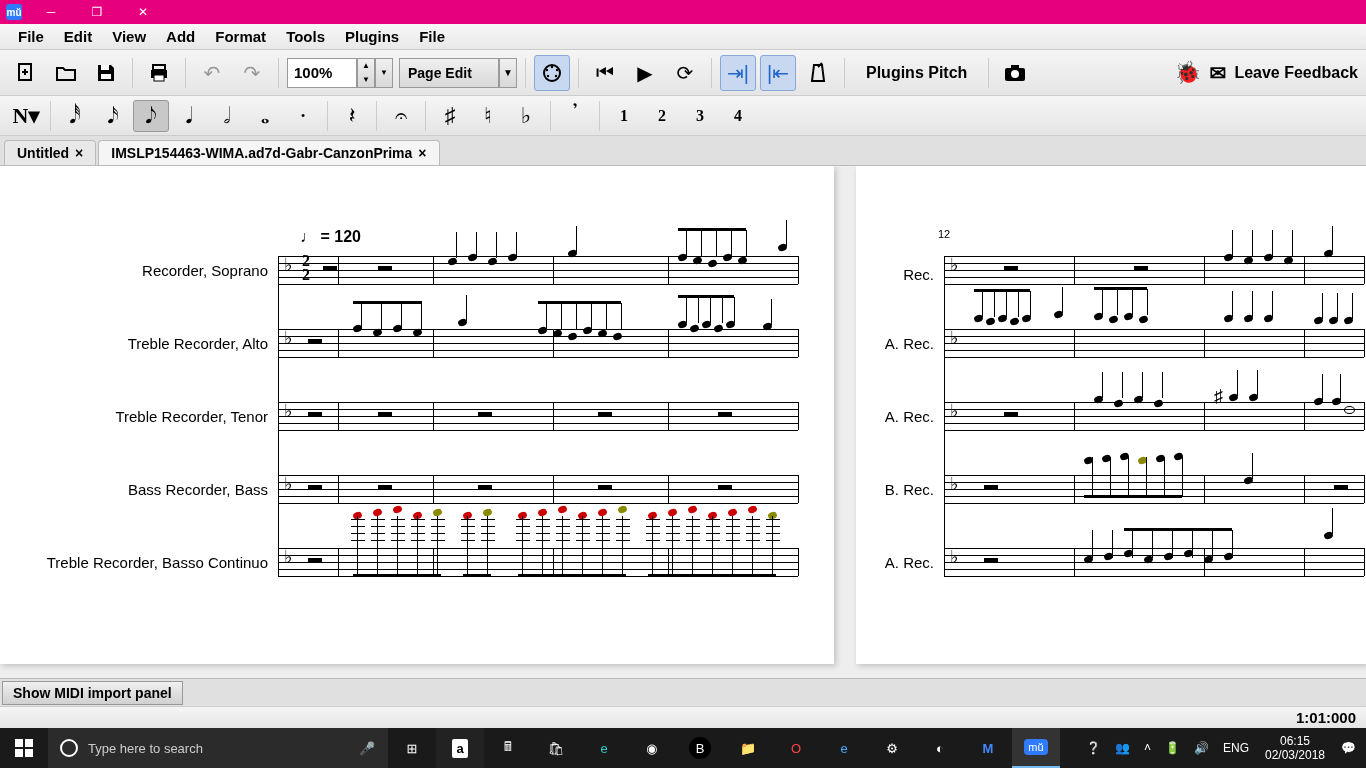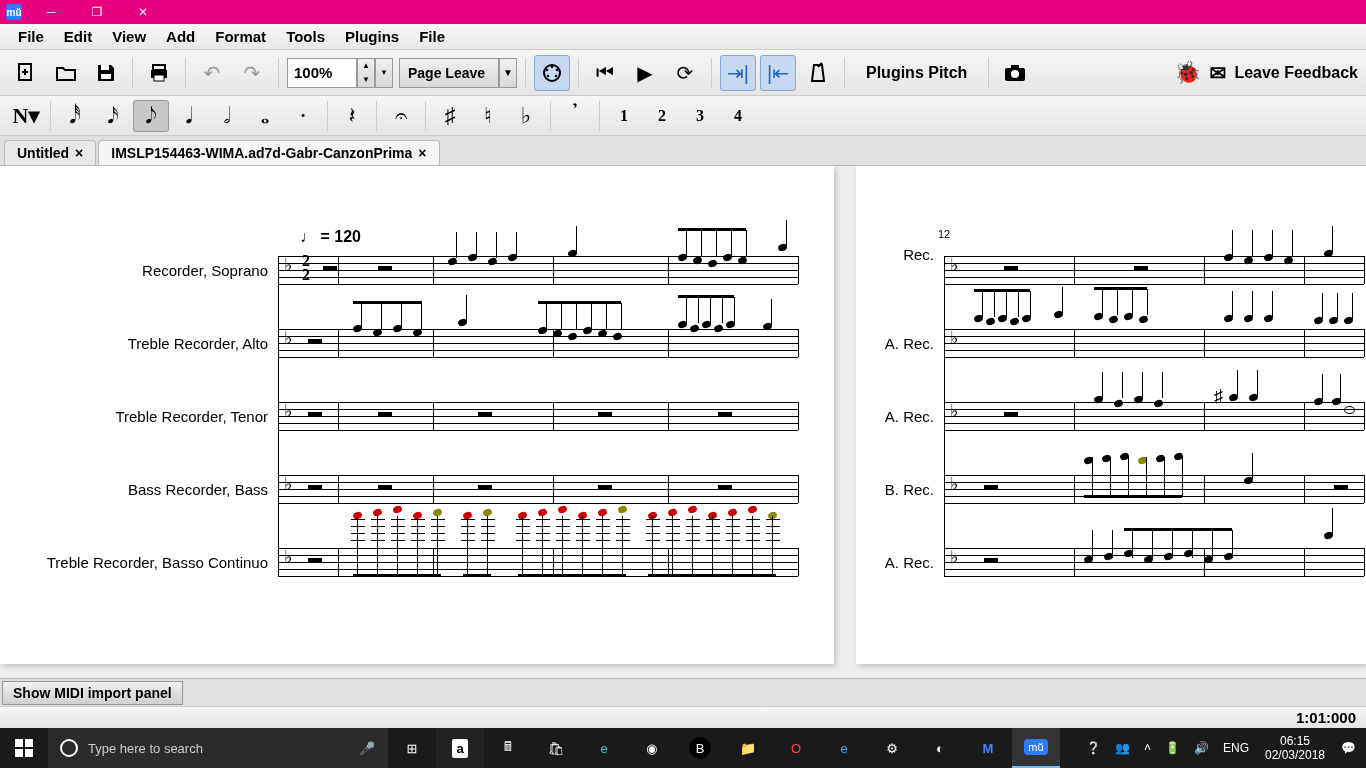--- a/index.html
+++ b/index.html
@@ -142,21 +142,21 @@
     <input value="100%" style="">
     <div class="spin">
         <div>▲</div>
         <div>▼</div>
       </div>
     <div class="spin">
         <div style="flex:1;display:flex;align-items:center;justify-content:center">▼</div>
       </div>
   </div>
   <div class="view-combo">
-    <div class="vc-body">Page Leave</div>
+    <div class="vc-body">Page Edit</div>
     <div class="vc-drop">▼</div>
   </div>
   <div class="tb-sep"></div>
   <div class="tb-btn active">
       <svg width="22" height="22" viewBox="0 0 22 22">
         <circle cx="11" cy="11" r="8" fill="none" stroke="#000" stroke-width="2"></circle>
         <circle cx="11" cy="5" r="1.2" fill="#000"></circle>
         <circle cx="6" cy="8" r="1.2" fill="#000"></circle>
         <circle cx="16" cy="8" r="1.2" fill="#000"></circle>
         <circle cx="7" cy="14" r="1.2" fill="#000"></circle>
@@ -525,21 +525,21 @@
             <div class="ledger" style="left:766px;top:-29px"></div>
             <div class="beam" style="left:648px;top:26px;width:128px"></div>
           </div>
           <div style="position:absolute;left:278px;top:90px;width:1px;height:320px;background:#000"></div>
         </div>
     </div>
 
     <div class="page p2">
       <div class="measure-num" style="left:82px; top:62px;">12</div>
       <div id="p2-staves">
-          <div class="staff-label short" style="top:80px">Rec.</div>
+          <div class="staff-label short" style="top:100px">Rec.</div>
           <div style="position:absolute;top:90px;left:0;right:0;height:28px">
             <div class="staff-lines" style="left:88px;width:420px;height:28px">
               <div class="sl" style="top:0px"></div>
               <div class="sl" style="top:7px"></div>
               <div class="sl" style="top:14px"></div>
               <div class="sl" style="top:21px"></div>
               <div class="sl" style="top:28px"></div>
             </div>
             <div class="keysig" style="left:94px;top:-2px">♭</div>
             <div class="barline" style="left:88px;top:0;height:28px"></div>

